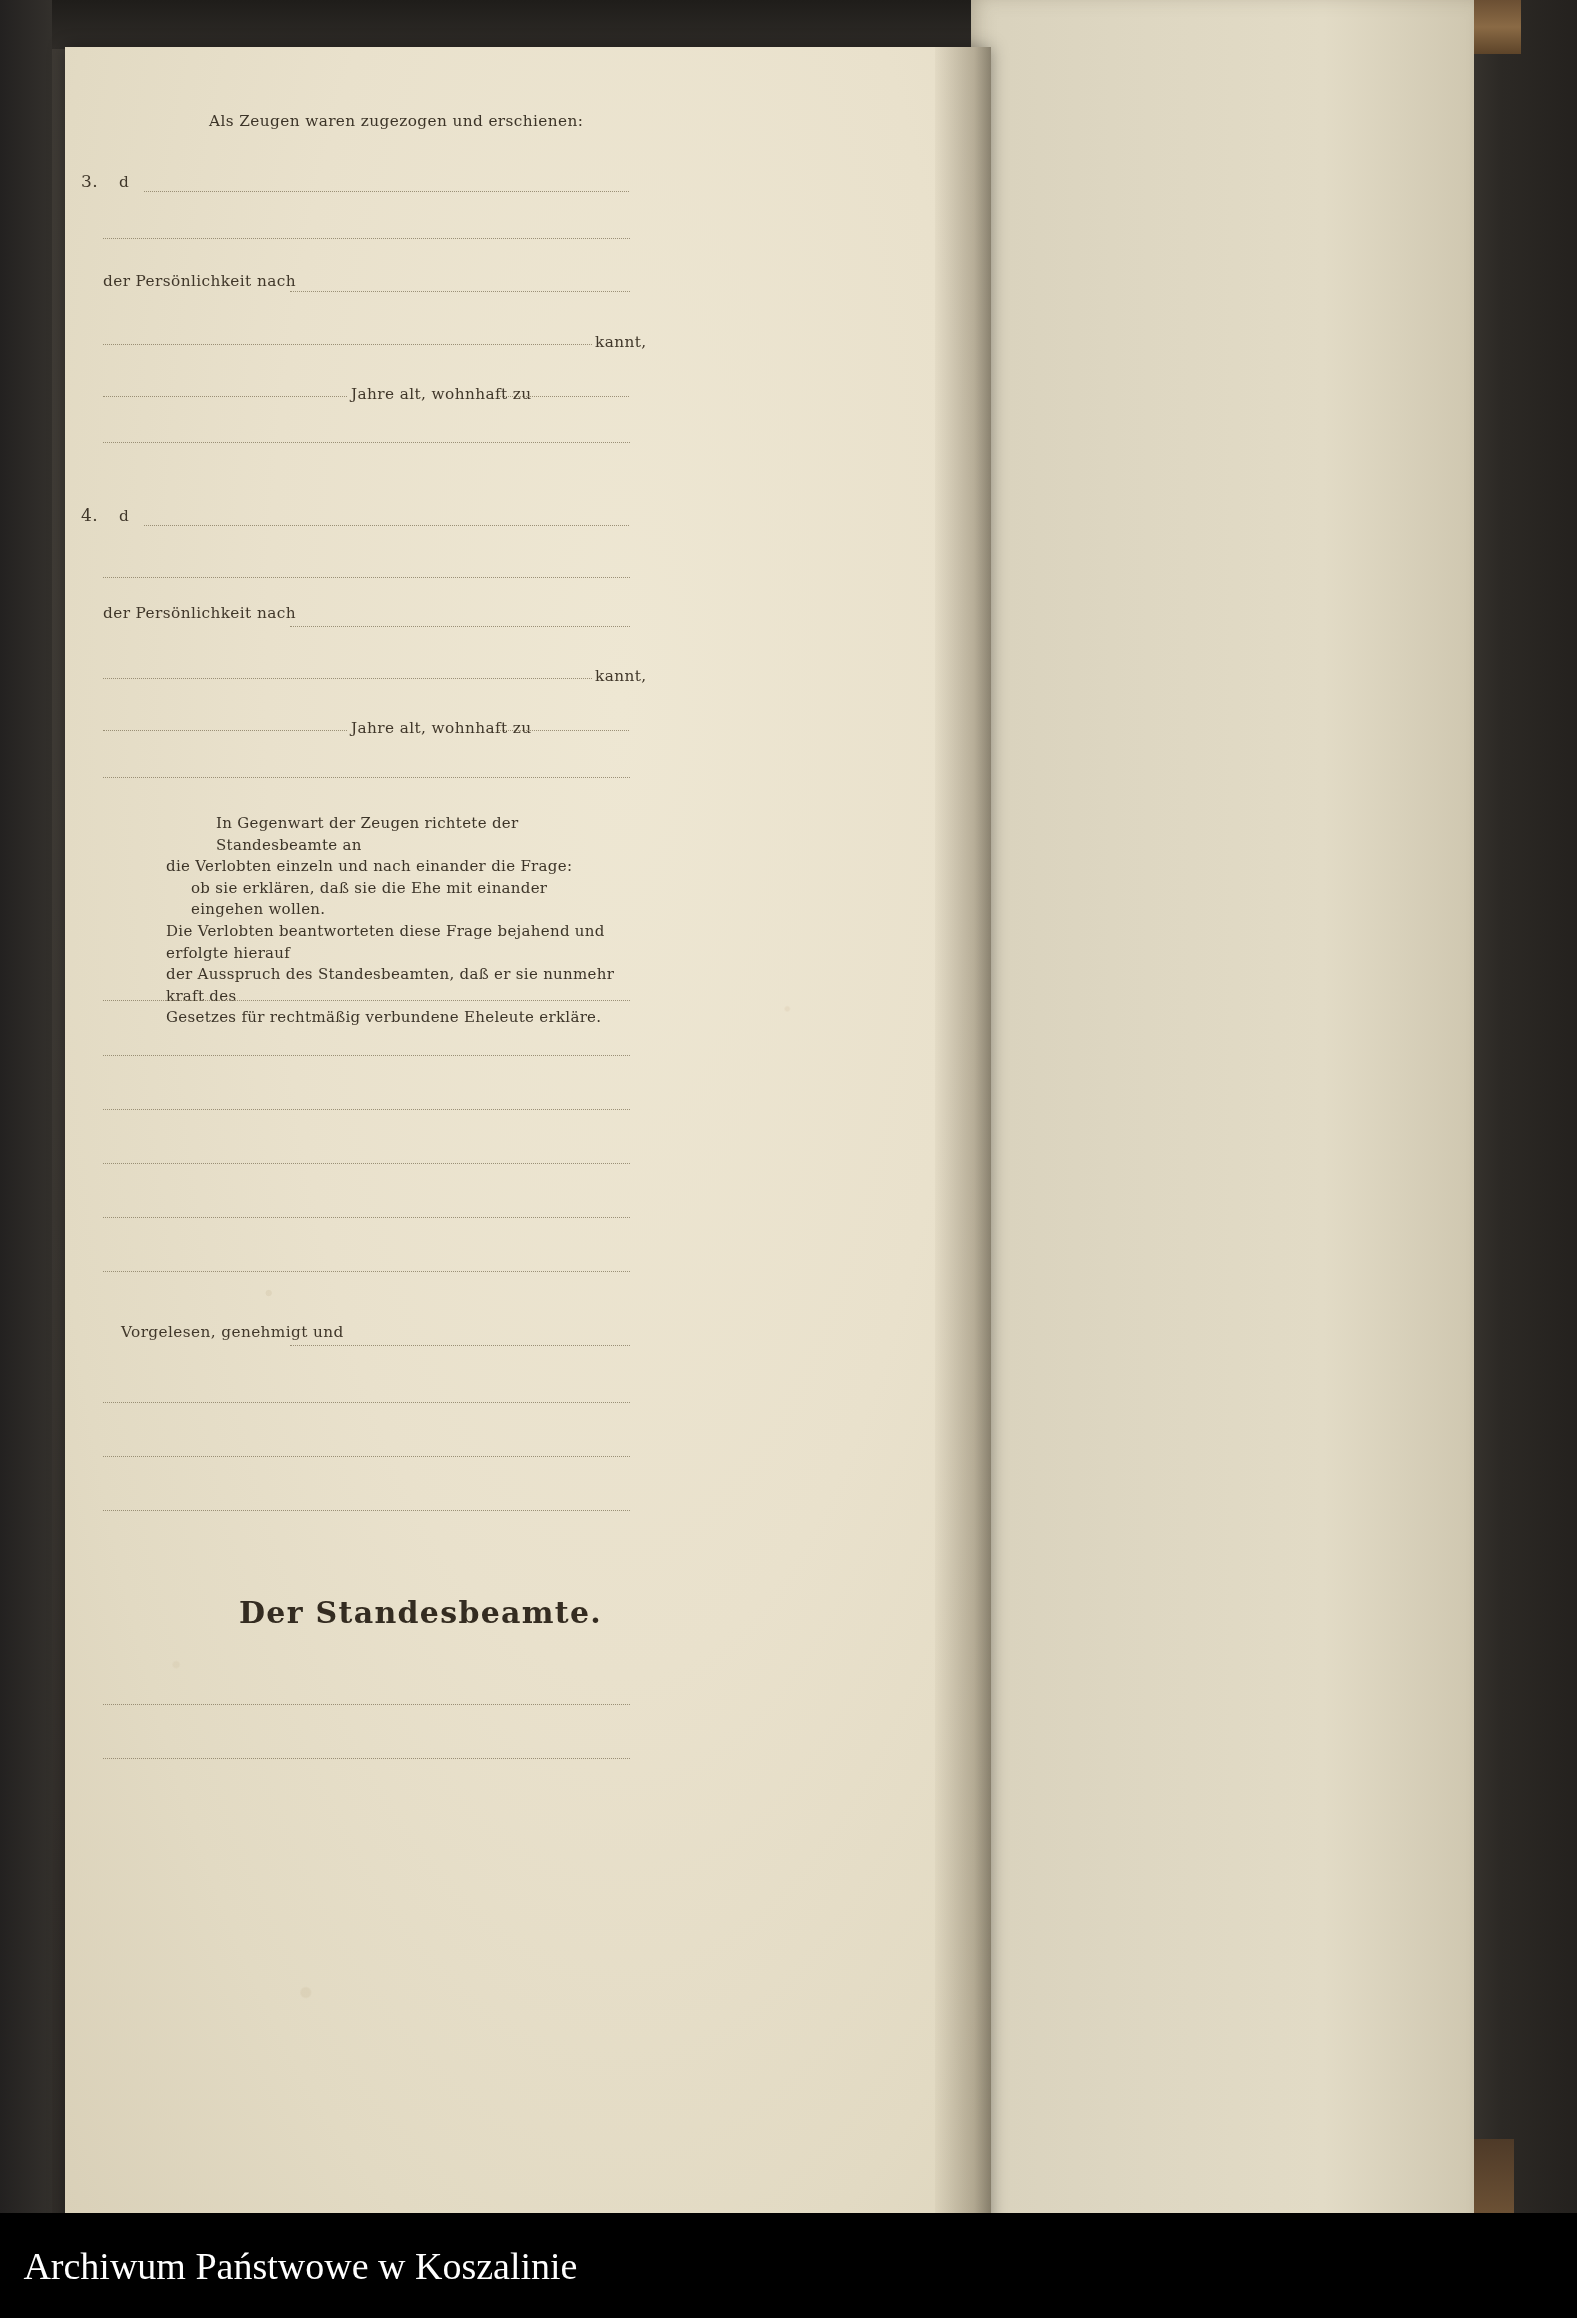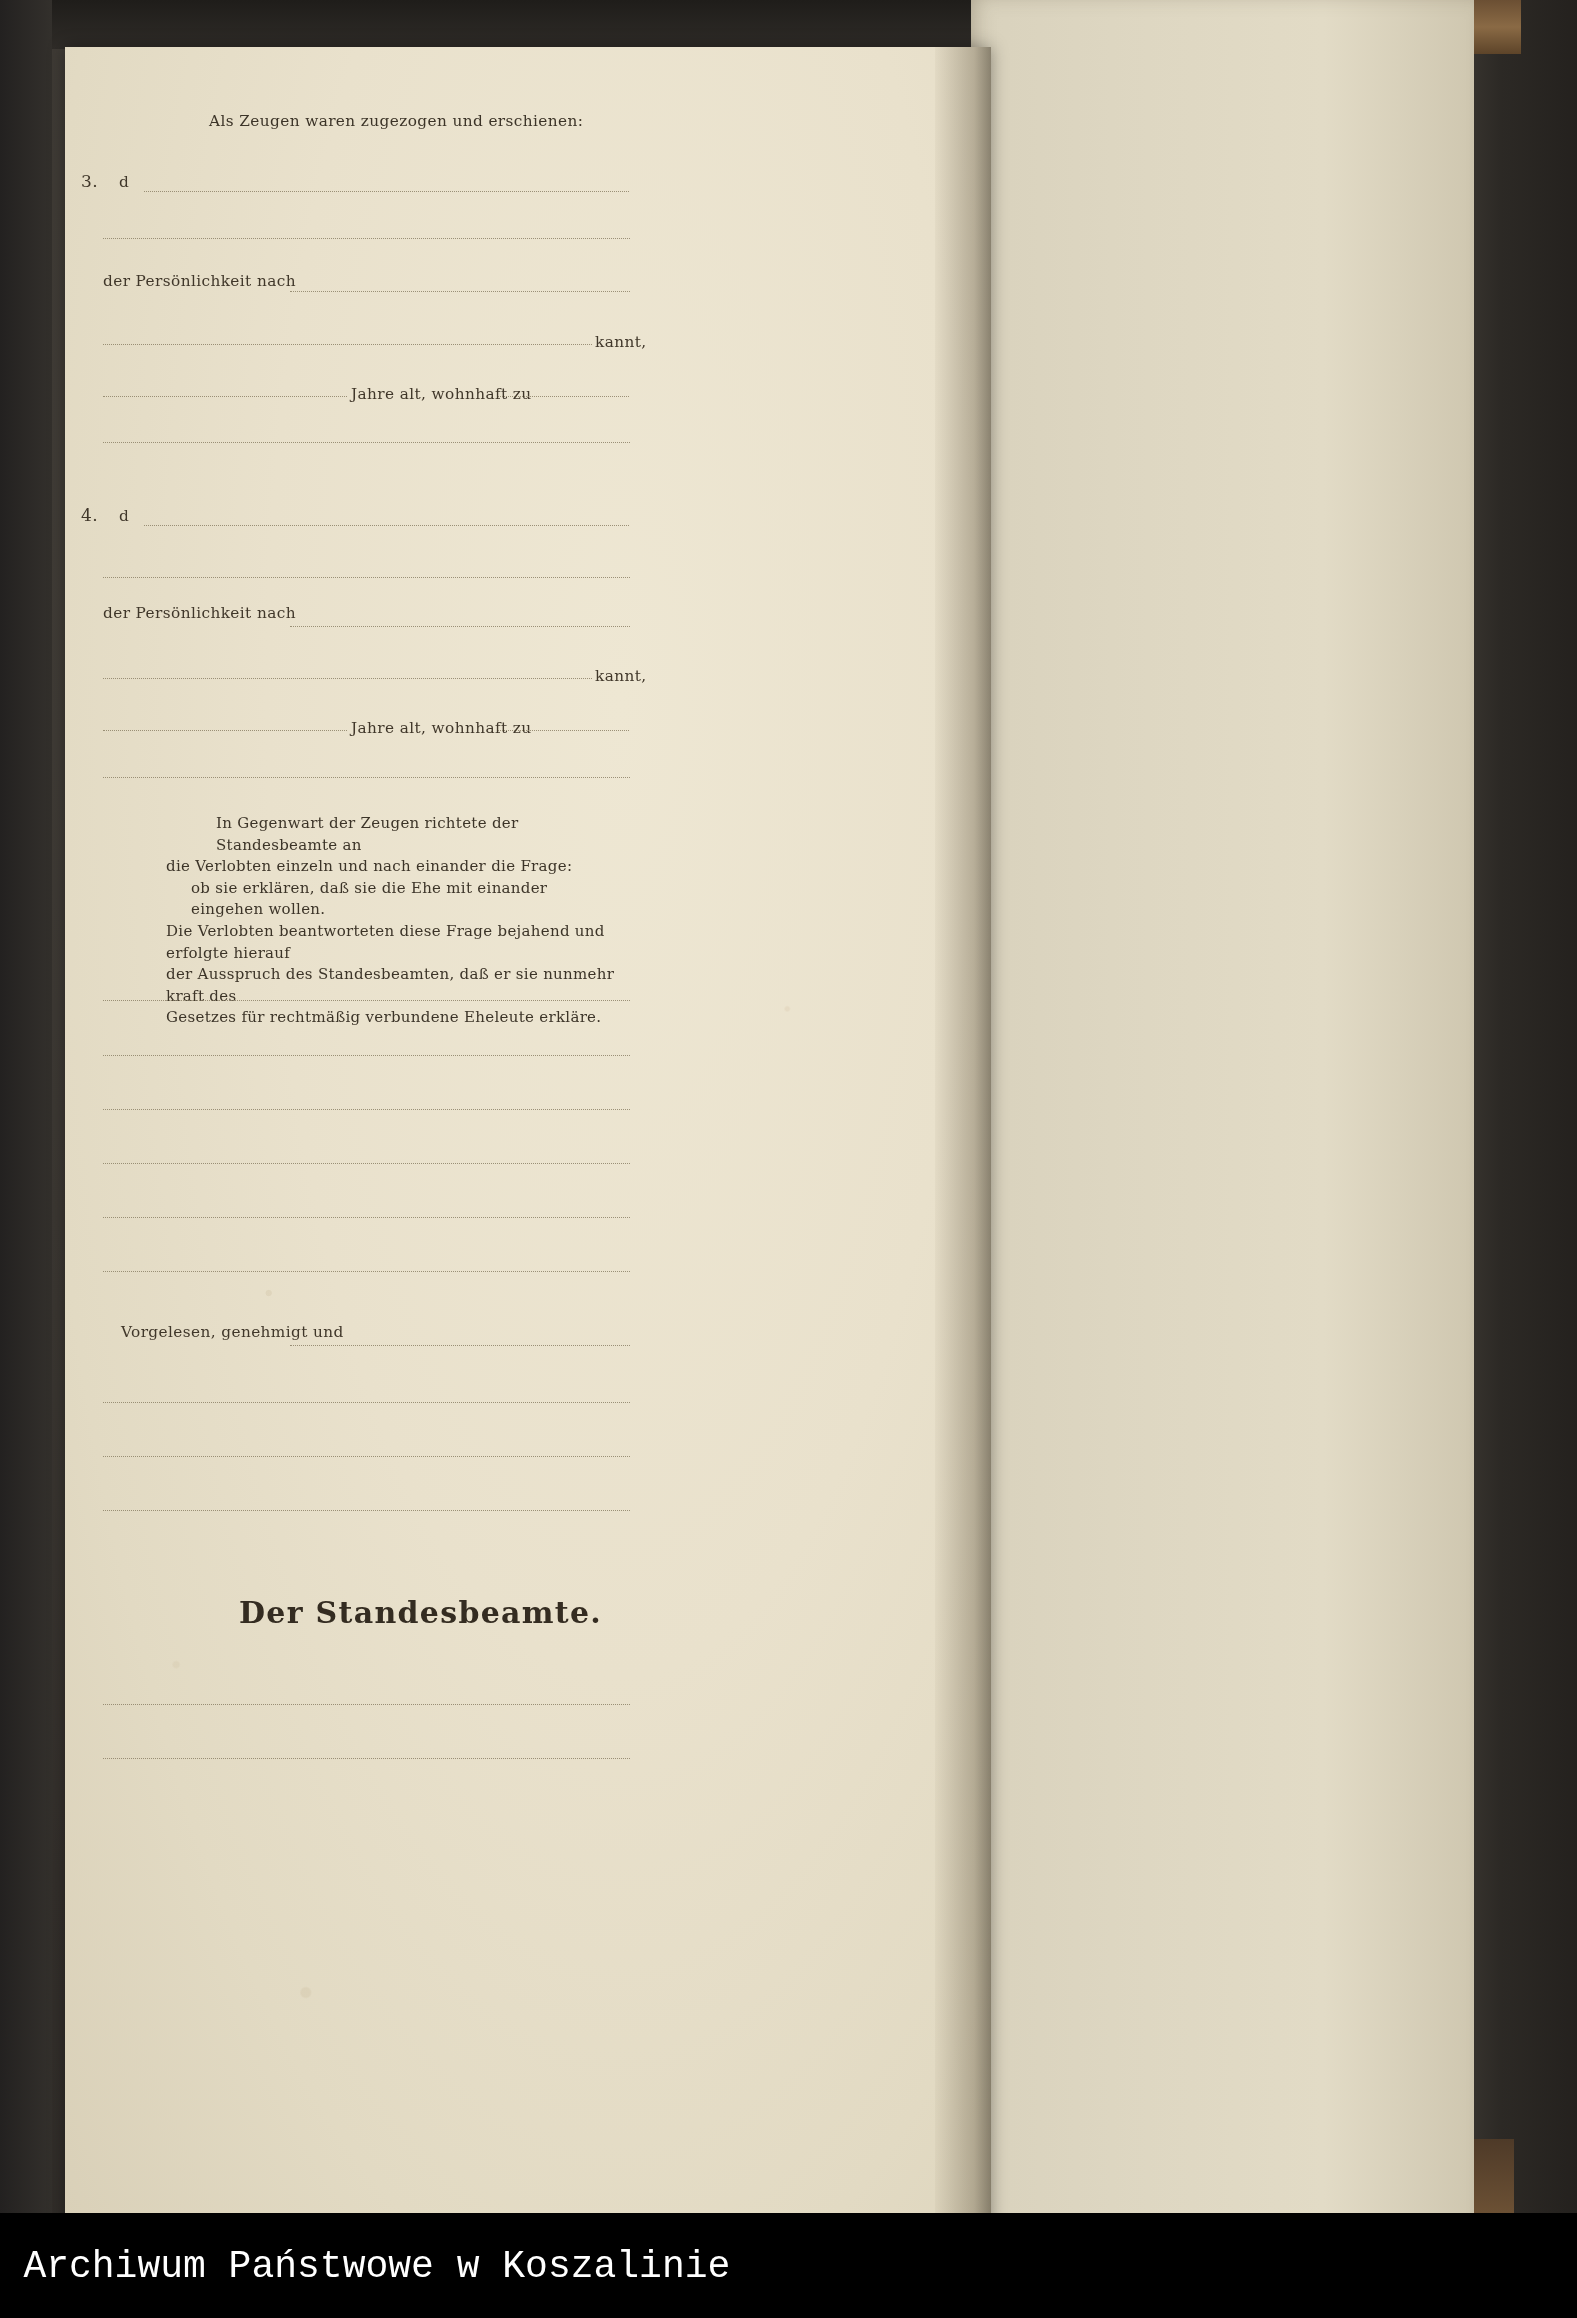--- a/index.html
+++ b/index.html
@@ -160,21 +160,21 @@
     left: 0;
     bottom: 0;
     width: 1577px;
     height: 106px;
     background: #000000;
     color: #ffffff;
     display: flex;
     align-items: center;
     padding-left: 23.4px;
     box-sizing: border-box;
-    font-family: Liberation Mono, monospace;
+    font-family: Liberation Serif, serif;
     font-size: 38px;
   }
 
   
   .edge-top {
     position: absolute;
     top: 0; left: 36px;
     width: 1420px; height: 49px;
     background: linear-gradient(180deg, #1f1d1a 0%, #2f2c28 100%);
   }

